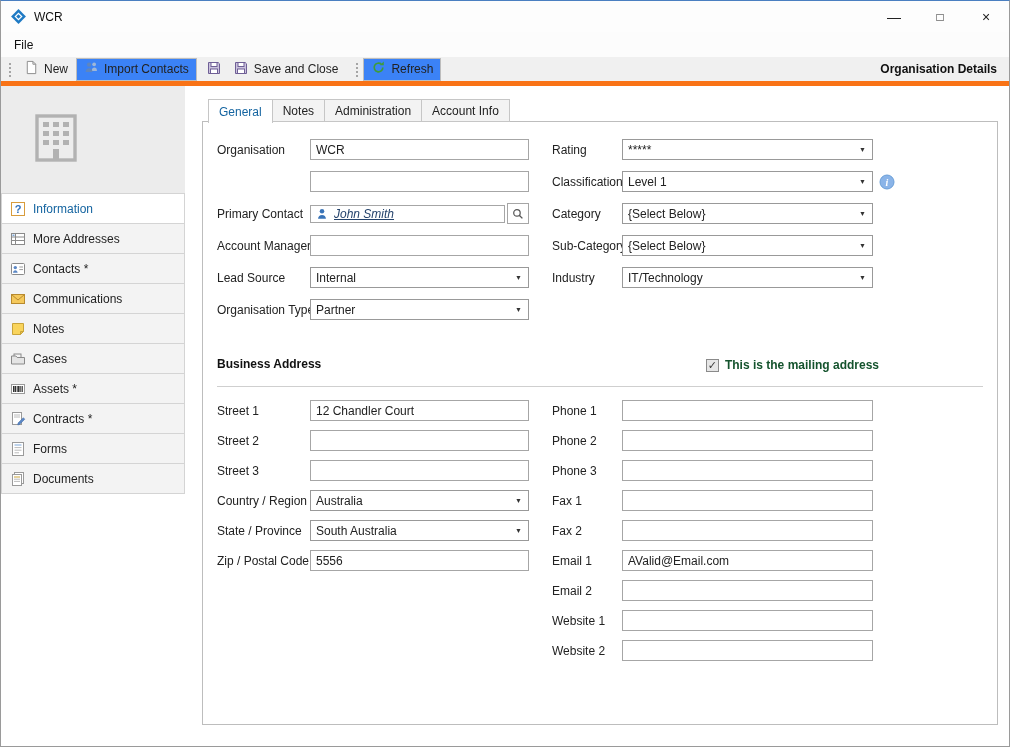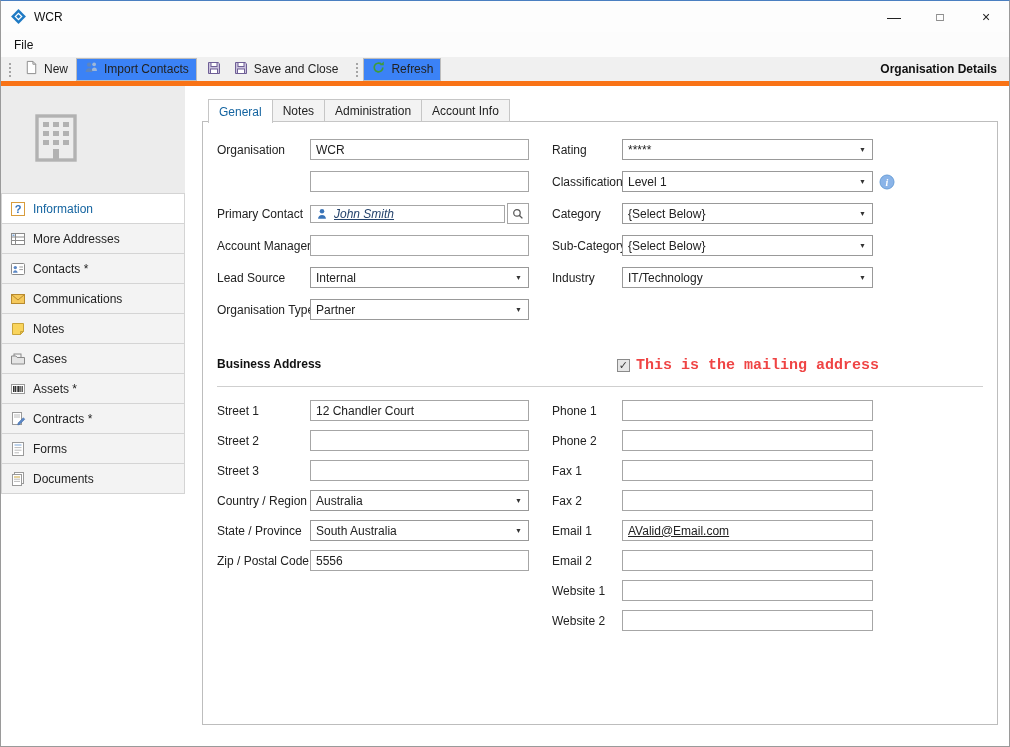--- a/index.html
+++ b/index.html
@@ -59,40 +59,40 @@
 
   
   .cols { display:flex; }
   .col-right { margin-left:23px; }
   .frow { display:flex; align-items:center; height:21px; margin-bottom:11px; }
   .arow { display:flex; align-items:center; height:21px; margin-bottom:9px; }
   .flabel { width:93px; flex:0 0 auto; font-size:12px; color:#222; white-space:nowrap; }
   .flabel.r { width:70px; }
   .field { width:219px; height:21px; border:1px solid #a6a6a6; background:#fff; font-size:12px;
            color:#222; padding:0 5px; font-family:inherit; }
-  .field.w { width:251px;text-decoration:underline; }
+  .field.w { width:251px; }
   .combo { position:relative; width:219px; height:21px; border:1px solid #999; background:#fff;
            display:flex; align-items:center; padding:0 20px 0 5px; font-size:12px; color:#222; }
   .combo.w { width:251px; }
   .combo .chev { position:absolute; right:1px; top:1px; bottom:1px; width:17px; display:flex;
                  align-items:center; justify-content:center; font-size:7px; color:#333; }
 
   .contact-box { display:flex; align-items:center; gap:5px; width:195px; height:18px;
                  border:1px solid #a6a6a6; background:#fff; padding:0 4px; }
   .contact-link { font-size:12px; font-style:italic; text-decoration:underline; color:#24426b; }
   .lookup-btn { width:22px; height:21px; margin-left:2px; border:1px solid #a6a6a6; background:#fff;
                 display:flex; align-items:center; justify-content:center; }
   .info-badge { margin-left:6px; width:16px; height:16px; flex:0 0 auto; display:inline-flex; }
 
   .addr-header { display:flex; margin-top:26px; height:16px; }
   .addr-heading { font-size:12px; font-weight:bold; color:#111; }
   .mailing { margin-left:auto; margin-right:104px; display:flex; align-items:center; gap:6px; }
   .checkbox { width:13px; height:13px; border:1px solid #8a8a8a; background:#e6e6e6;
               display:flex; align-items:center; justify-content:center; font-size:11px; color:#3c3c3c; line-height:1; }
-  .mailing-label { font-size:15px; font-weight:bold; color:#ef4444;font-family:Liberation Mono, monospace; }
+  .mailing-label { font-size:12px; font-weight:bold; color:#14532d; }
   .divider { border:none; border-top:1px solid #cfcfcf; margin-top:13px; }
   .addr-cols { display:flex; margin-top:13px; }
 </style>
 </head>
 <body>
 
 <div class="window">
 
   <div class="titlebar">
     <span class="app-logo">
@@ -458,20 +458,24 @@
           <div class="col-right">
             <div class="arow">
               <span class="flabel r">Phone 1</span>
               <input class="field w" type="text" value="" style="">
             </div>
             <div class="arow">
               <span class="flabel r">Phone 2</span>
               <input class="field w" type="text" value="" style="">
             </div>
             <div class="arow">
+              <span class="flabel r">Phone 3</span>
+              <input class="field w" type="text" value="" style="">
+            </div>
+            <div class="arow">
               <span class="flabel r">Fax 1</span>
               <input class="field w" type="text" value="" style="">
             </div>
             <div class="arow">
               <span class="flabel r">Fax 2</span>
               <input class="field w" type="text" value="" style="">
             </div>
             <div class="arow">
               <span class="flabel r">Email 1</span>
               <input class="field w" type="text" value="AValid@Email.com" style="">

